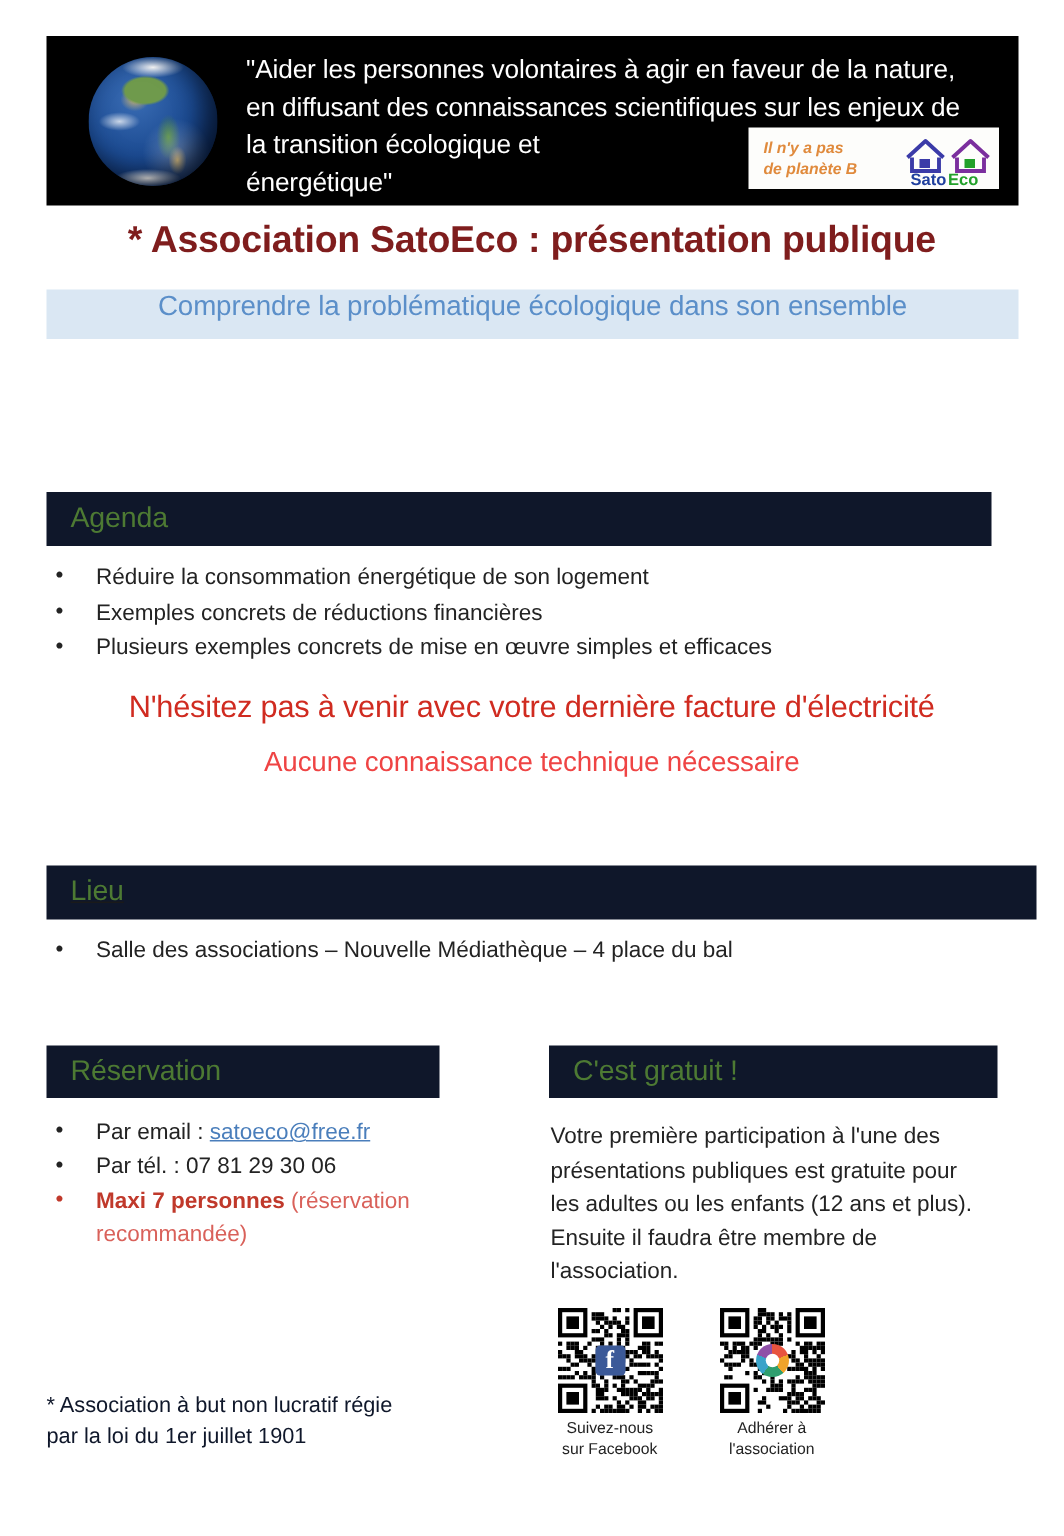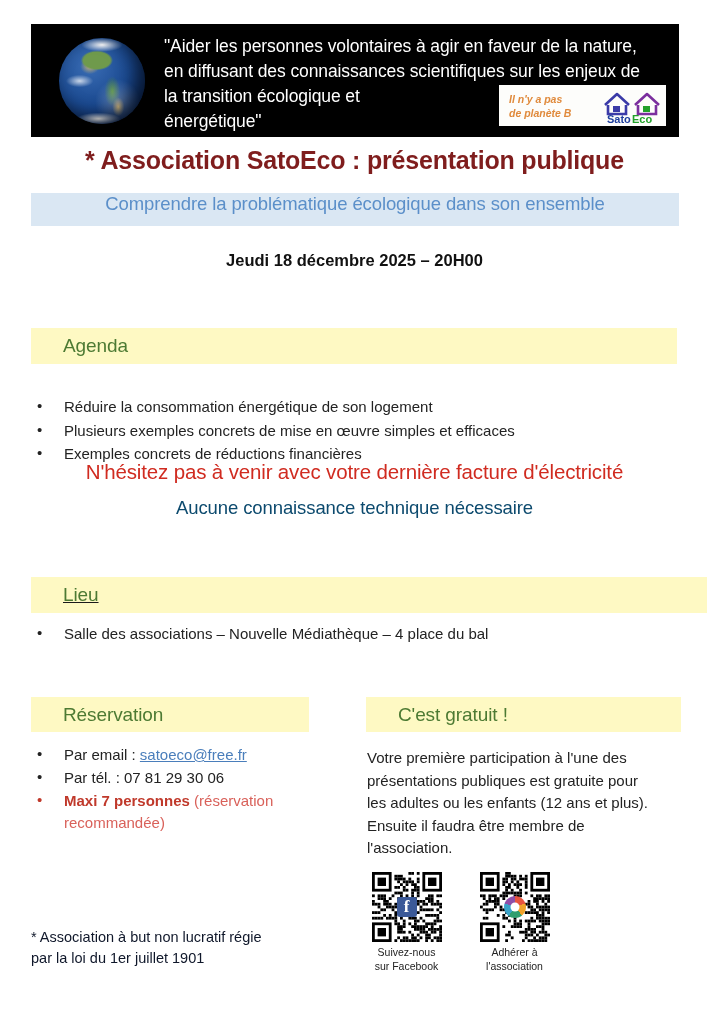--- a/index.html
+++ b/index.html
@@ -128,24 +128,23 @@
     text-align: center;
     font-size: 16.5px;
     font-weight: bold;
     line-height: 24px;
     color: #111111;
   }
 
   
   .green-band {
     position: absolute;
-    background: #fef9c3;
+    background: #0f172a;
     display: flex;
     align-items: center;
-    padding-left: 16px;
   }
   .green-band span {
     color: #4d7a33;
     font-size: 19px;
     padding-left: 16px;
     letter-spacing: -0.1px;
   }
 
   #band-agenda { left: 31px; top: 328px; width: 630px; height: 36px; }
   #band-lieu   { left: 31px; top: 577px; width: 660px; height: 36px; text-decoration: underline; }
@@ -168,21 +167,21 @@
     margin-bottom: 1px;
   }
   ul.bullets li::before {
     content: "\2022";
     position: absolute;
     left: 6px;
     top: -1px;
     font-size: 15px;
     color: #232323;
   }
-  #agenda-list { left: 31px; top: 374px; width: 620px; margin-top: 22px; }
+  #agenda-list { left: 31px; top: 374px; width: 620px; }
   #lieu-list   { left: 31px; top: 623px; width: 620px; }
   #resa-list   { left: 31px; top: 744px; width: 310px; }
 
   #resa-list li { line-height: 22px; }
   #resa-list li.red-item { color: #c0392b; }
   #resa-list li.red-item::before { color: #c0392b; }
   .strong-red {
     font-weight: bold;
     color: #c0392b;
   }
@@ -204,21 +203,21 @@
     color: #d02b20;
     letter-spacing: -0.15px;
   }
   .highlight-blue {
     position: absolute;
     left: 0;
     top: 497px;
     width: 709px;
     text-align: center;
     font-size: 18.5px;
-    color: #0c4a6e;
+    color: #ef4444;
     letter-spacing: -0.1px;
   }
 
   
   .free-text {
     position: absolute;
     left: 367px;
     top: 747px;
     width: 292px;
     font-size: 15px;
@@ -334,30 +333,29 @@
   </div>
 </div>
 
 <div class="main-title">* Association SatoEco : présentation publique</div>
 
 <div class="subtitle-bar">
   <span>Comprendre la problématique écologique dans son ensemble</span>
 </div>
 
 <div class="event-details">
-  <div>Jeudi 18 décembre 2025 – 20H00</div>
 </div>
 
 <div class="green-band" id="band-agenda">
   <span>Agenda</span>
 </div>
 <ul class="bullets" id="agenda-list">
   <li>Réduire la consommation énergétique de son logement</li>
+  <li>Exemples concrets de réductions financières</li>
   <li>Plusieurs exemples concrets de mise en œuvre simples et efficaces</li>
-  <li>Exemples concrets de réductions financières</li>
 </ul>
 
 <div class="highlight-red">N'hésitez pas à venir avec votre dernière facture d'électricité</div>
 <div class="highlight-blue">Aucune connaissance technique nécessaire</div>
 
 <div class="green-band" id="band-lieu">
   <span>Lieu</span>
 </div>
 <ul class="bullets" id="lieu-list">
   <li>Salle des associations – Nouvelle Médiathèque – 4 place du bal</li>

